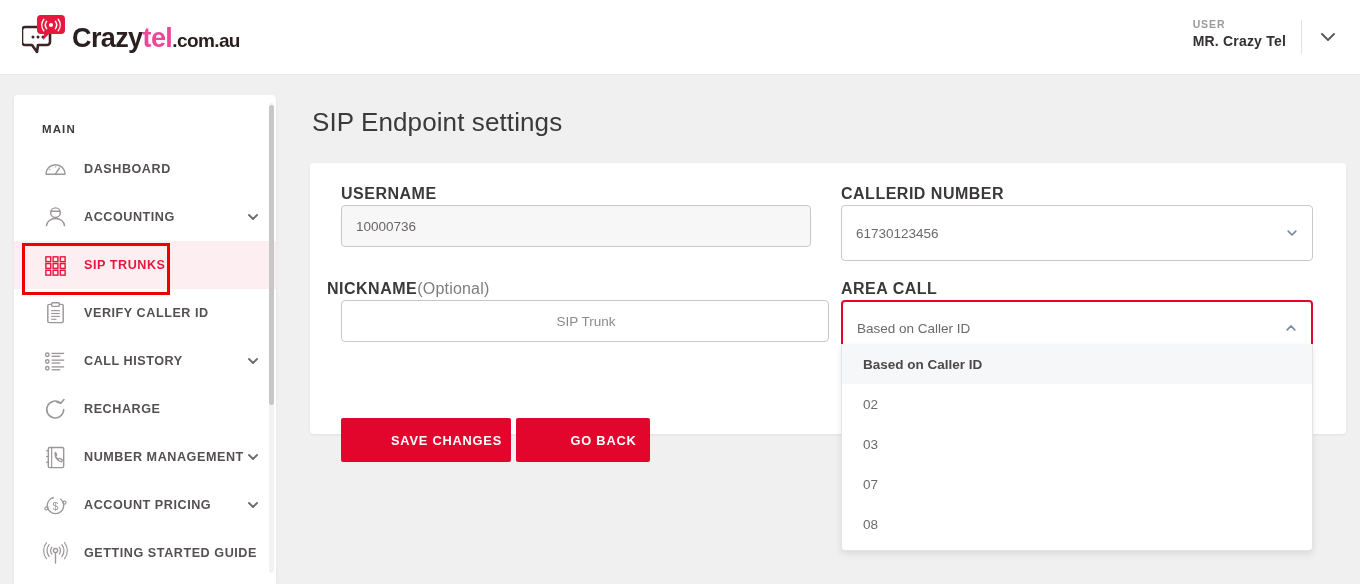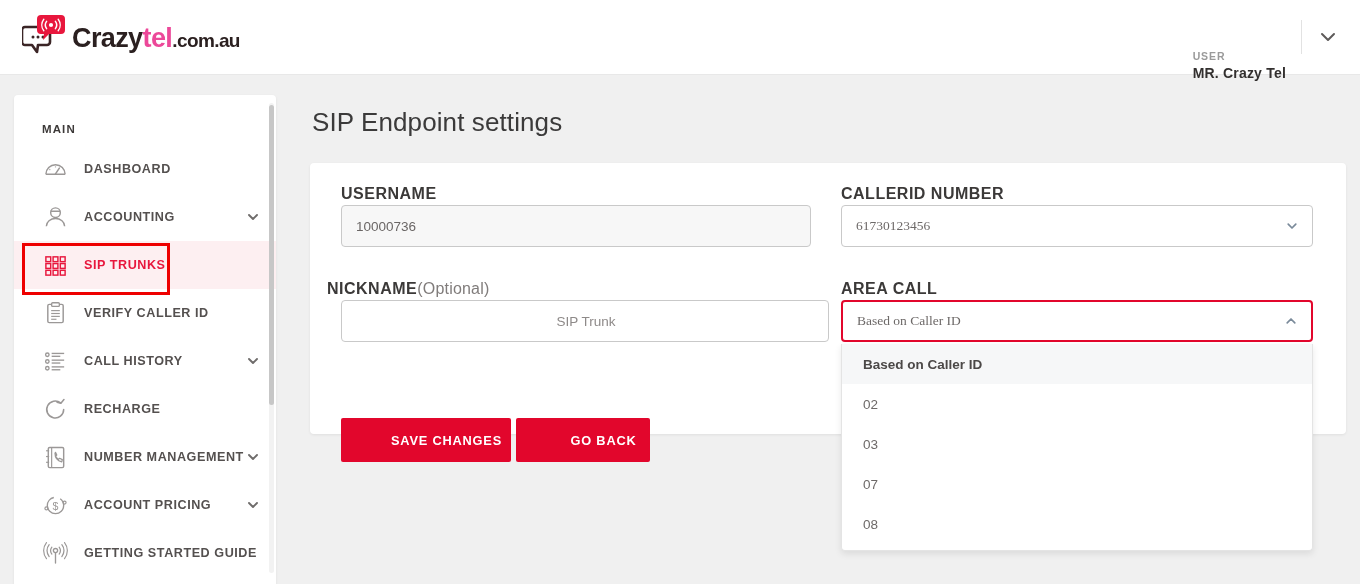--- a/index.html
+++ b/index.html
@@ -29,21 +29,21 @@
   .logo-text {
     font-size: 27px; font-weight: bold; letter-spacing: -0.6px;
     color: #2b2020; line-height: 1; white-space: nowrap;
     position: relative; top: 2px;
   }
   .logo-text .red { color: #ec4899; }
   .logo-text .tld { font-size: 19px; }
 
   .user-block {
     position: absolute; right: 74px; top: 18px;
-    text-align: left; line-height: 1.25; margin-top: 32px;
+    text-align: left; line-height: 1.25;
   }
   .user-label {
     font-size: 10.5px; color: #9a9a9a; letter-spacing: 0.9px;
     font-weight: bold; text-transform: uppercase;
   }
   .user-name {
     font-size: 14px; color: #33302f; font-weight: bold;
     letter-spacing: 0.2px; margin-top: 2px;
   }
   .user-divider {
@@ -141,26 +141,25 @@
     border-radius: 4px; background: #ffffff;
     font-family: "Liberation Sans", sans-serif;
     font-size: 13.5px; color: #55514f;
     padding: 0 12px 0 14px;
     outline: none;
   }
   .inp.readonly { background: #f7f7f7; color: #6a6665; }
   .inp::placeholder { color: #8e8a89; }
 
   .sel-box {
-    position: absolute; height: 42px;
+    position: absolute; height: 56px;
     border: 1px solid #c9c9c9; border-radius: 4px;
     background: #ffffff; cursor: pointer;
     display: flex; align-items: center;
     padding: 0 12px 0 14px;
-    font-family: Liberation Serif, serif;
   }
   .sel-value { font-size: 13.5px; color: #6d6968; }
   .sel-caret {
     position: absolute; right: 13px; top: 50%;
     transform: translateY(-50%);
     width: 14px; height: 14px;
   }
   .sel-box.open {
     border: 2px solid #e2062c; border-radius: 4px;
   }

